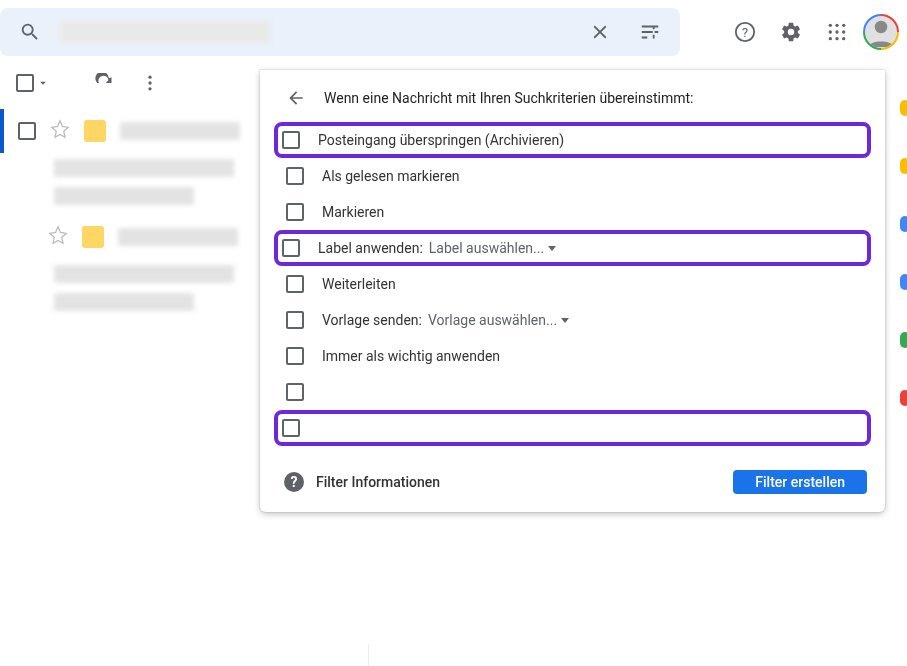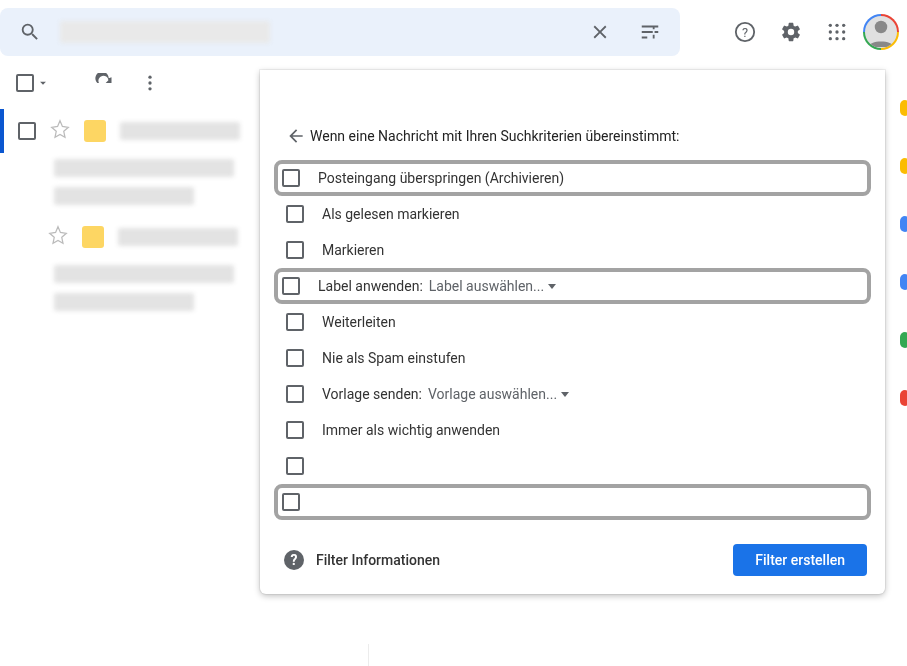--- a/index.html
+++ b/index.html
@@ -38,34 +38,34 @@
   .blur-chip { height:18px; background:#e3e3e3; border-radius:2px; filter:blur(2px);}
 
   .multi-line { padding:6px 54px 10px; display:flex; flex-direction:column; gap:10px; }
 
   
   .panel {
     position:absolute; left:260px; top:70px; width:625px; background:#fff;
     box-shadow: 0 2px 6px rgba(0,0,0,0.25), 0 0 0 1px rgba(0,0,0,0.05);
     border-radius: 0 0 6px 6px; padding: 14px 18px 18px;
   }
-  .panel-header { display:flex; align-items:center; gap:0; margin-bottom:10px; padding-left:4px;margin-top:38px;}
+  .panel-header { display:flex; align-items:center; gap:14px; margin-bottom:10px; padding-left:4px;}
   .panel-header span { font-size:14px; color:#222; }
   .filter-row { display:flex; align-items:center; gap:18px; height:36px; padding-left:8px; font-size:14px; color:#333;}
   .filter-row .cbx-sm { width:18px; height:18px; border:2px solid #5f6368; border-radius:2px; flex-shrink:0; cursor:pointer;}
-  .filter-row.redbox { border:4px solid #a3a3a3; border-radius:8px; padding-left:4px; margin:0 -4px;}
+  .filter-row.redbox { border:4px solid #6d28d9; border-radius:8px; padding-left:4px; margin:0 -4px;}
   .filter-text { display:flex; align-items:center; gap:6px; flex-wrap:wrap;}
   .link { color:#1a73e8; cursor:pointer; }
   .select-like { color:#5f6368; cursor:pointer; display:inline-flex; align-items:center; gap:4px;}
   .caret-sm { width:0; height:0; border-left:4px solid transparent; border-right:4px solid transparent; border-top:5px solid #5f6368;}
 
   .panel-footer { display:flex; align-items:center; justify-content:space-between; margin-top:24px; padding-left:6px;}
   .info-left { display:flex; align-items:center; gap:12px; font-size:14px; font-weight:500; color:#333; cursor:pointer;}
   .info-left .qcircle { width:20px; height:20px; border-radius:50%; background:#5f6368; color:#fff; display:flex; align-items:center; justify-content:center; font-size:14px; font-weight:bold;}
-  .primary-btn { background:#1a73e8; color:#fff; border:none; border-radius:4px; height:32px; padding:0 22px; font-size:14px; font-weight:500; cursor:pointer;}
+  .primary-btn { background:#1a73e8; color:#fff; border:none; border-radius:4px; height:24px; padding:0 22px; font-size:14px; font-weight:500; cursor:pointer;}
 
   .side-dots { position:absolute; right:-3px; top:100px; display:flex; flex-direction:column; gap:42px;}
   .side-dot { width:10px; height:16px; border-radius:5px; }
 
   .bottom-divider { position:absolute; left:368px; top:644px; width:1px; height:22px; background:#ececec;}
 </style>
 </head>
 <body>
 
 <div class="search-row">
@@ -209,24 +209,20 @@
   </div>
   <div class="filter-row">
     <span class="cbx-sm"></span>
     <span class="filter-text">
       <span>Weiterleiten</span>
       <span style="width:10px"></span>
     </span>
   </div>
   <div class="filter-row">
     <span class="cbx-sm"></span>
-    <span class="filter-text">Nie als Spam einstufen</span>
-  </div>
-  <div class="filter-row">
-    <span class="cbx-sm"></span>
     <span class="filter-text">
       <span>Vorlage senden:</span>
       <span class="select-like">
         <span>Vorlage auswählen...</span>
           <span class="caret-sm"></span>
       </span>
     </span>
   </div>
   <div class="filter-row">
     <span class="cbx-sm"></span>

